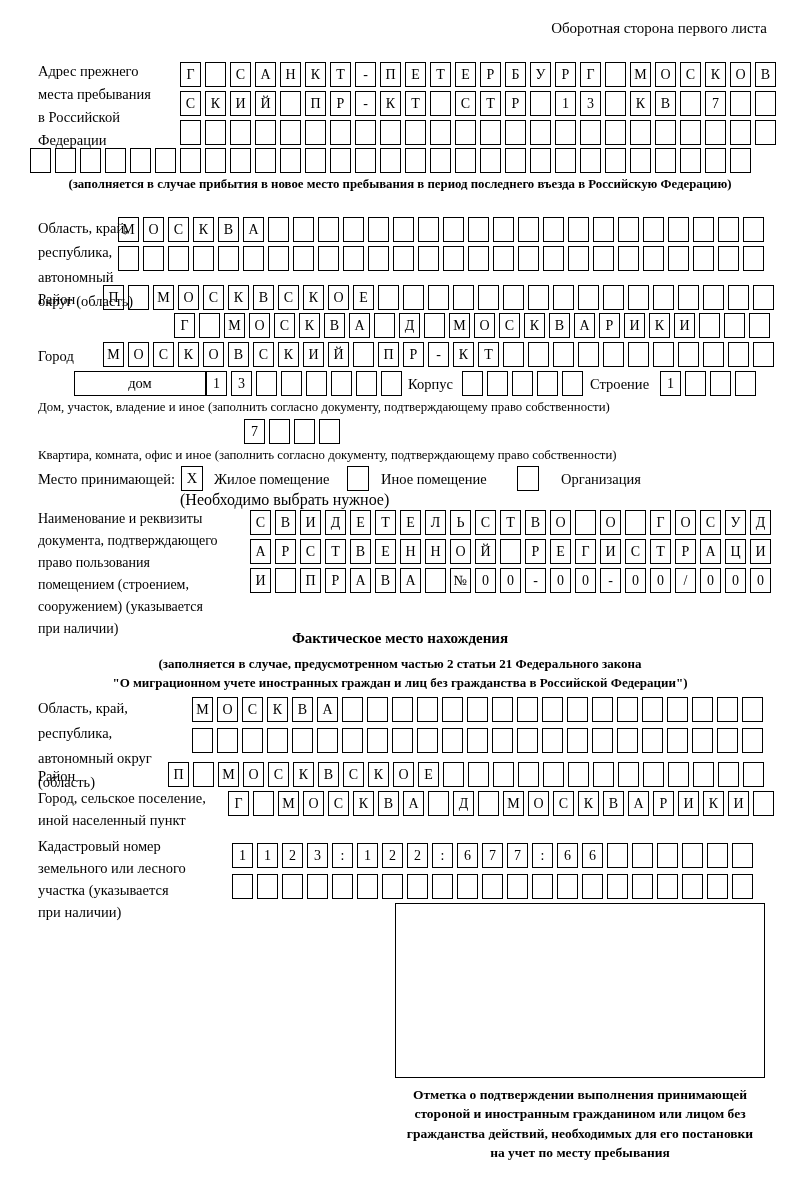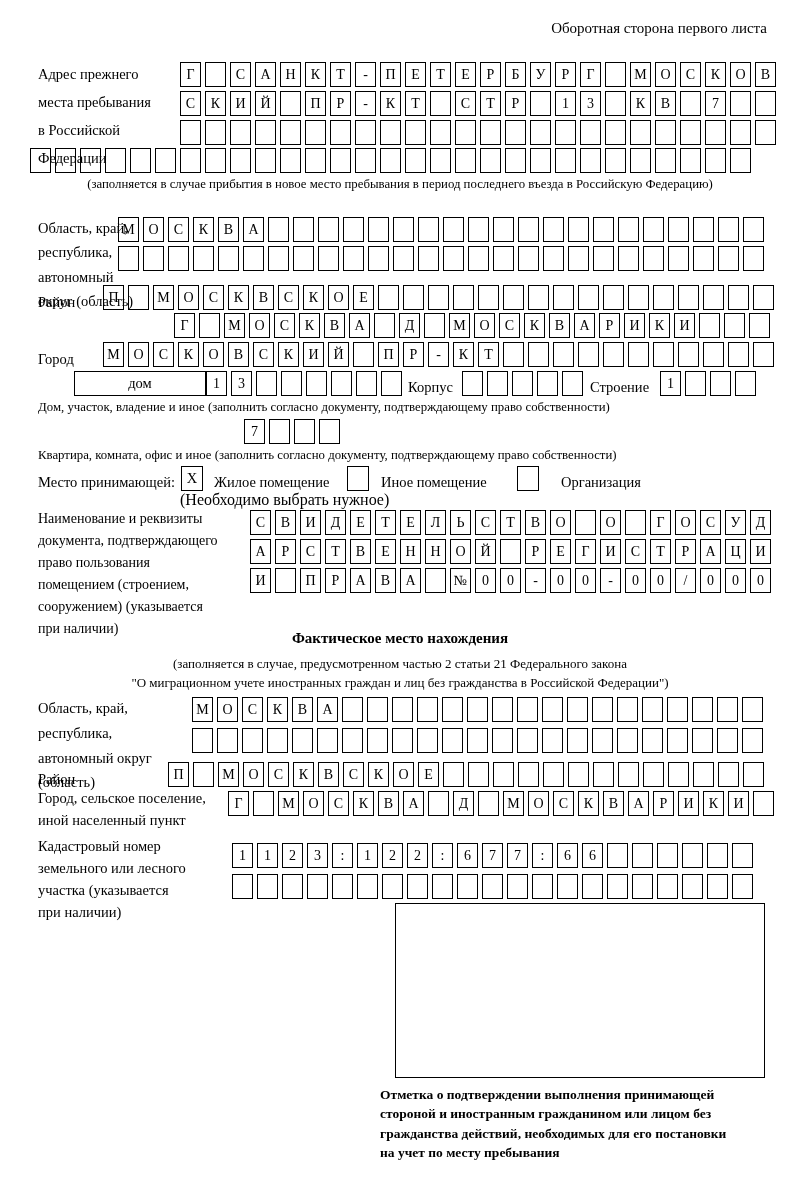--- a/index.html
+++ b/index.html
@@ -3,24 +3,24 @@
 <meta charset="utf-8">
 <style>
   html,body{margin:0;padding:0;background:#fff;}
   .page{position:relative;width:800px;height:1180px;background:#fff;color:#000;
         font-family:"Liberation Serif","DejaVu Serif",serif;overflow:hidden;}
   .abs{position:absolute;}
   .cells{position:absolute;display:flex;gap:4px;}
   .cbox{flex:none;width:21px;height:25px;border:1.7px solid #000;box-sizing:border-box;
         display:flex;align-items:center;justify-content:center;
         font-size:14px;line-height:1;}
-  .lbl{position:absolute;font-size:14.5px;line-height:28px;}
+  .lbl{position:absolute;font-size:14.5px;line-height:23px;}
   .pre{white-space:pre-line;}
   .cap{position:absolute;font-size:12.8px;}
-  .center{left:0;width:800px;text-align:center;}
+  .center{left:0;width:800px;text-align:center;font-weight:bold;}
   .title{position:absolute;font-weight:bold;font-size:15.5px;}
   .wrect{position:absolute;height:25px;border:1.7px solid #000;box-sizing:border-box;
          display:flex;align-items:center;justify-content:center;font-size:14.5px;margin-left:8px;}
   .chk{position:absolute;width:22px;height:25px;border:1.7px solid #000;box-sizing:border-box;
        display:flex;align-items:center;justify-content:center;font-size:14.5px;}
   .bigbox{position:absolute;border:1.7px solid #000;box-sizing:border-box;background:#fff;}
 </style>
 </head>
 <body>
 
@@ -574,18 +574,18 @@
       <span class="cbox"></span>
       <span class="cbox"></span>
       <span class="cbox"></span>
       <span class="cbox"></span>
       <span class="cbox"></span>
       <span class="cbox"></span>
       <span class="cbox"></span>
     </div>
 
   <div class="bigbox" style="left:395px;top:903px;width:370px;height:175px;"></div>
-  <div class="abs pre" style="left:380px;top:1085px;width:400px;font-size:13.5px;font-weight:bold;line-height:19.3px;">Отметка о подтверждении выполнения принимающей
+  <div class="abs pre" style="left:380px;top:1085px;width:400px;text-align:center;font-size:13.5px;font-weight:bold;line-height:19.3px;">Отметка о подтверждении выполнения принимающей
 стороной и иностранным гражданином или лицом без
 гражданства действий, необходимых для его постановки
 на учет по месту пребывания</div>
 
 </div>
 
 </body></html>

